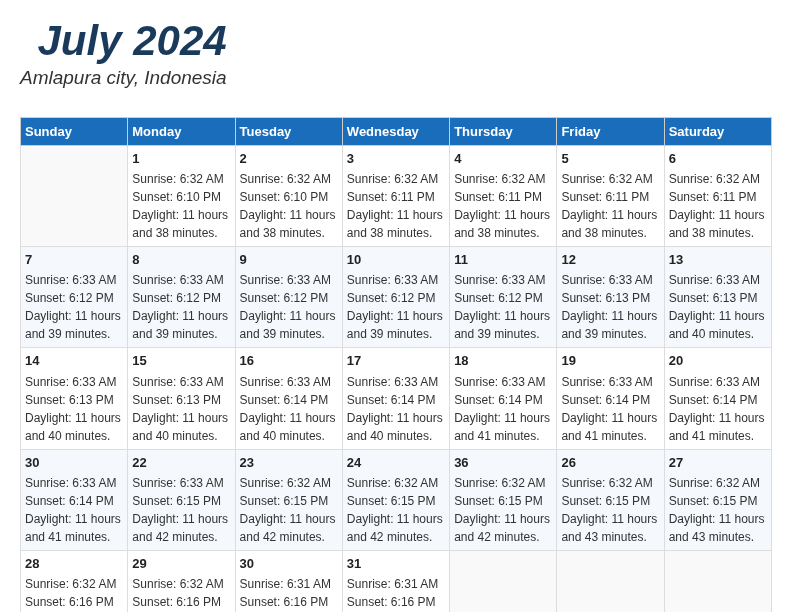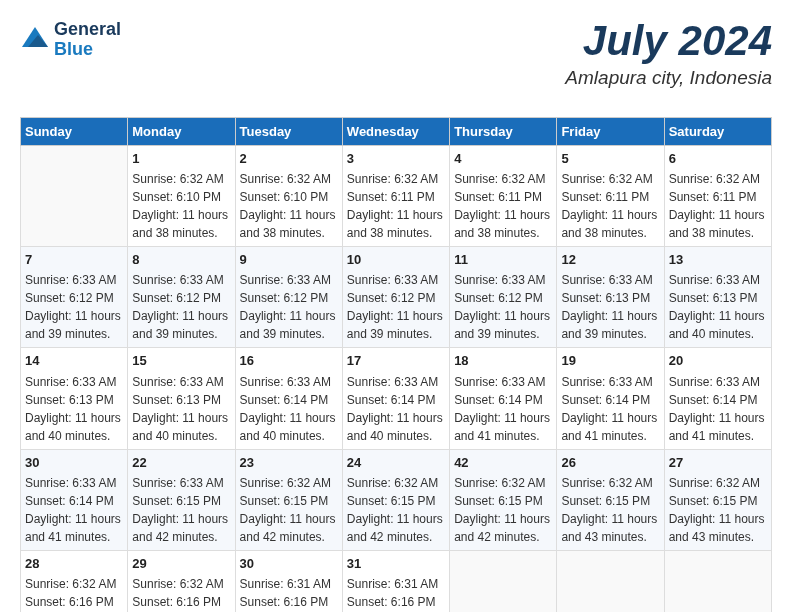--- a/index.html
+++ b/index.html
@@ -90,30 +90,20 @@
       line-height: 1.5;
     }
     .empty-cell {
       background-color: #f9f9f9 !important;
     }
   </style>
 </head>
 <body>
 
 <div class="header">
-  <div class="logo">
-    <svg class="logo-icon" viewBox="0 0 30 30">
-      <polygon points="15,2 28,22 2,22" fill="#1a7abf"></polygon>
-      <polygon points="18,10 28,22 8,22" fill="#1a3a5c" opacity="0.5"></polygon>
-    </svg>
-    <div class="logo-text">
-      <div>General</div>
-      <div style="color:#1a7abf;">Blue</div>
-    </div>
-  </div>
   <div class="title-block">
     <div class="month-title">July 2024</div>
     <div class="subtitle">Amlapura city, Indonesia</div>
   </div>
 </div>
 
 <table>
   <thead>
     <tr>
     <th>Sunday</th>
@@ -296,21 +286,21 @@
 and 42 minutes.</div>
         </td>
         <td>
           <span class="day-num">24</span>
           <div class="day-info" style="white-space: pre-line;">Sunrise: 6:32 AM
 Sunset: 6:15 PM
 Daylight: 11 hours
 and 42 minutes.</div>
         </td>
         <td>
-          <span class="day-num">42</span>
+          <span class="day-num">36</span>
           <div class="day-info" style="white-space: pre-line;">Sunrise: 6:32 AM
 Sunset: 6:15 PM
 Daylight: 11 hours
 and 42 minutes.</div>
         </td>
         <td>
           <span class="day-num">26</span>
           <div class="day-info" style="white-space: pre-line;">Sunrise: 6:32 AM
 Sunset: 6:15 PM
 Daylight: 11 hours

